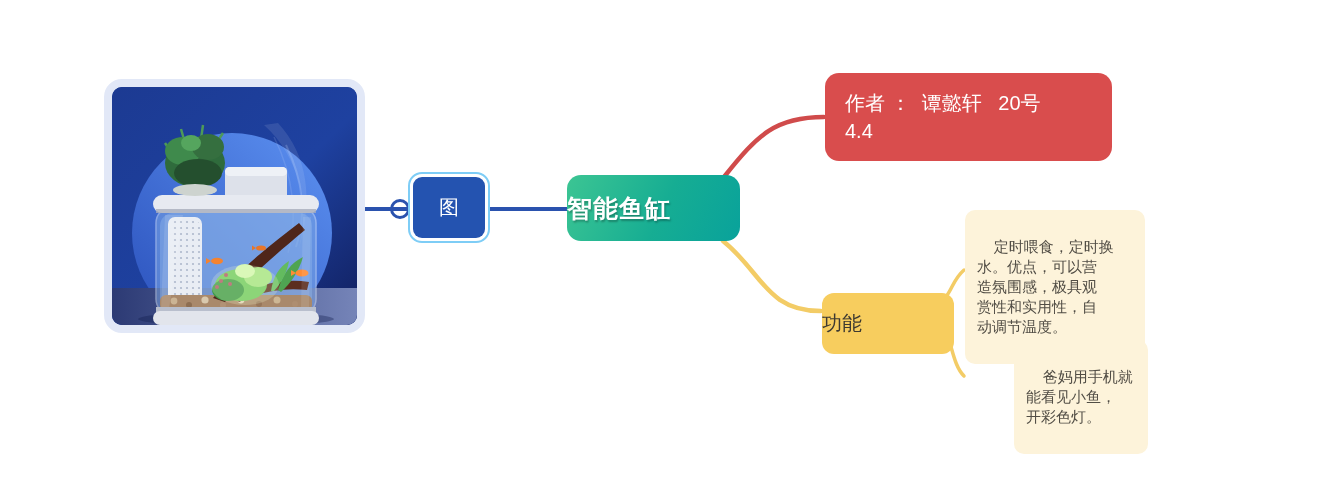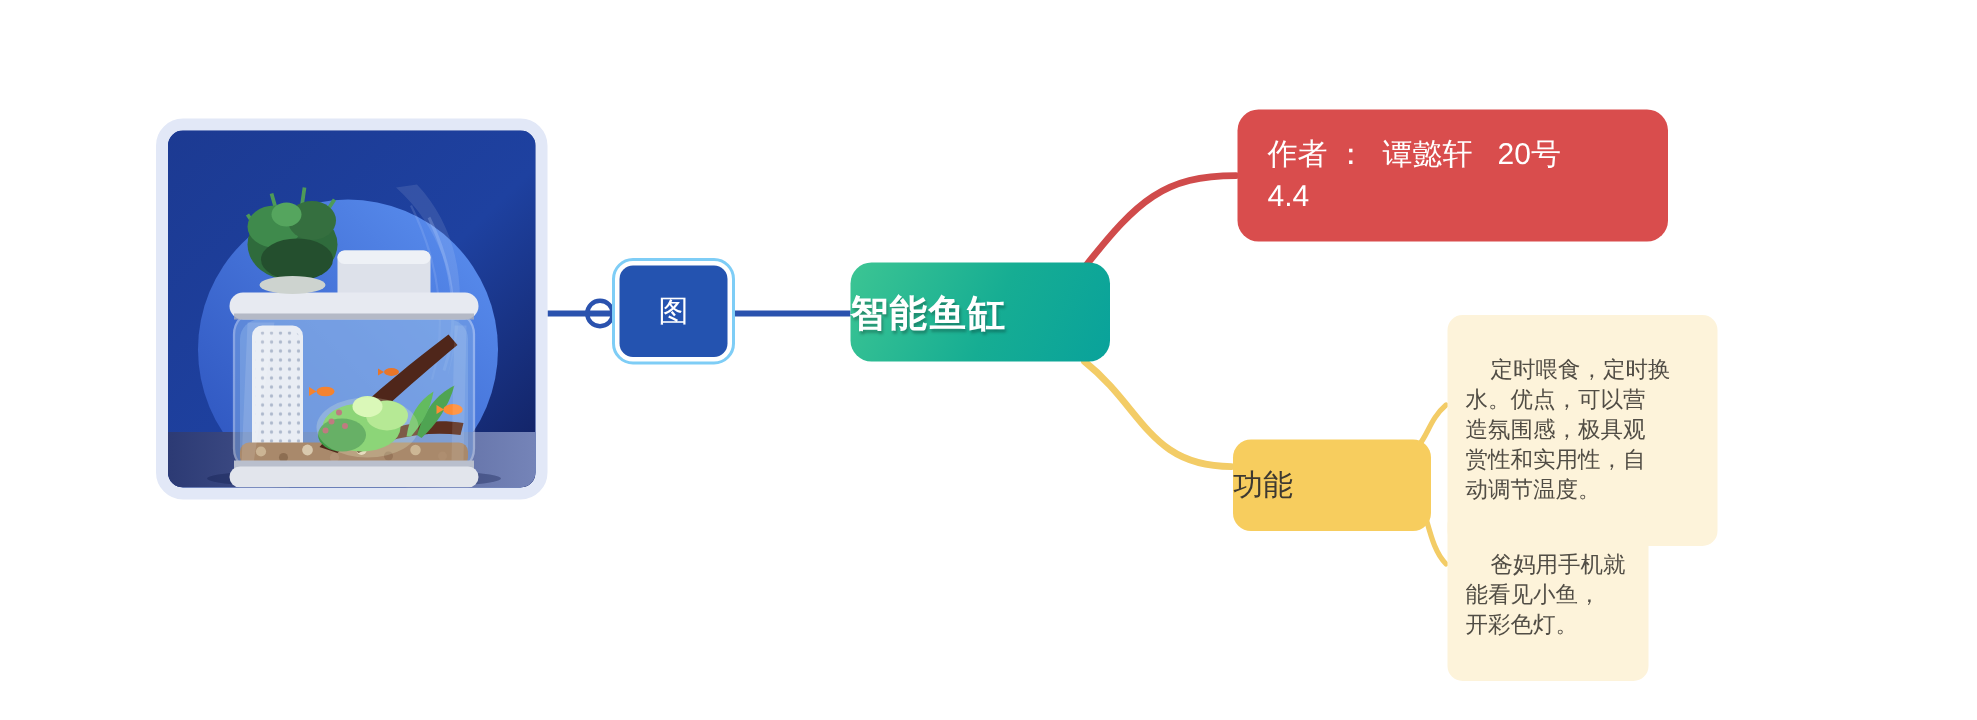--- a/index.html
+++ b/index.html
@@ -103,21 +103,21 @@
     background: #fdf3da;
     border-radius: 10px;
     color: #514d45;
     font-size: 15px;
     line-height: 20px;
     padding: 7px 12px;
     white-space: pre-wrap;
     cursor: pointer;
   }
   .note-1 { left: 965px; top: 210px; width: 180px; }
-  .note-2 { left: 965px; top: 340px; width: 134px; }
+  .note-2 { left: 1014px; top: 340px; width: 134px; }
 </style>
 </head>
 <body>
 
 <div class="canvas">
 
   <svg class="connectors" viewBox="0 0 1318 480">
 
     <circle cx="400" cy="209" r="8.5" fill="#ffffff" stroke="#2a52ae" stroke-width="3"></circle>
     <path d="M365 209 H408" stroke="#2a52ae" stroke-width="4" fill="none"></path>

